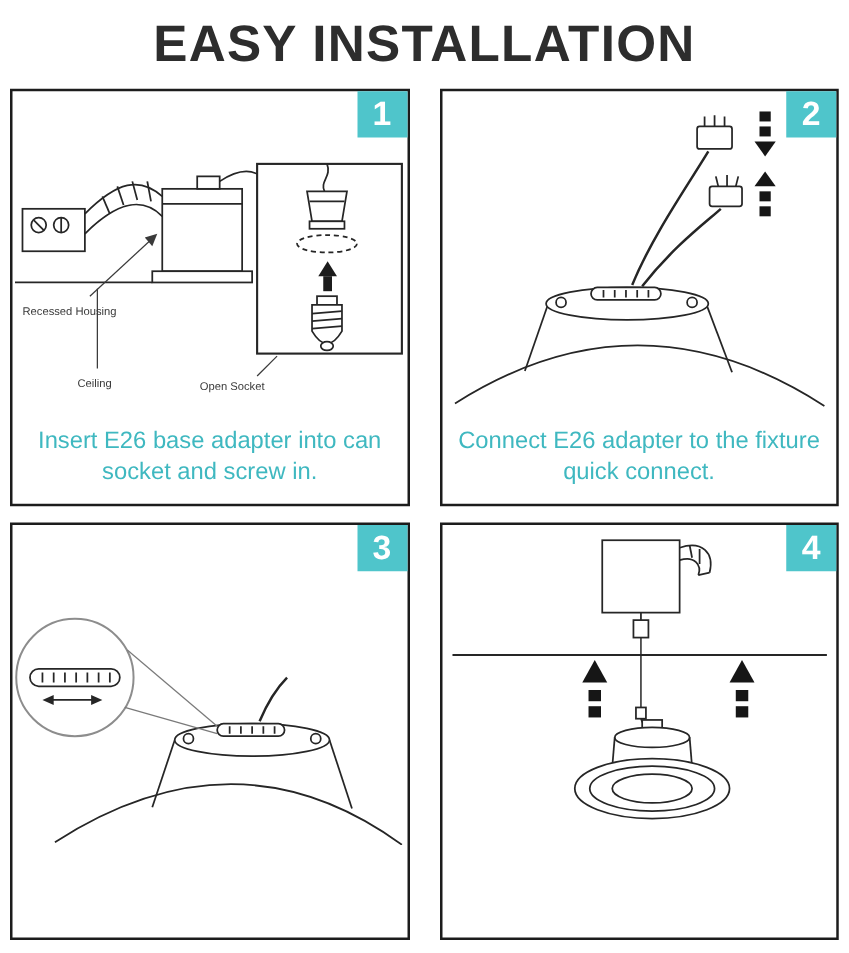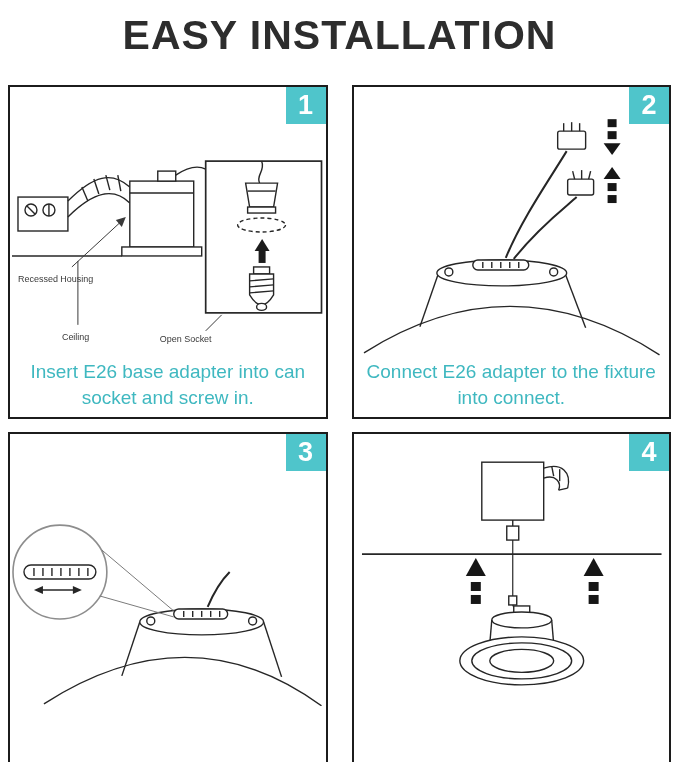--- a/index.html
+++ b/index.html
@@ -12,21 +12,21 @@
   html,body{background:#fff}
   body{
     width:679px;height:762px;overflow:hidden;
     font-family:"Liberation Sans",sans-serif;
   }
   .page{width:679px;height:762px;padding:6px 8px 8px;background:#fff}
   .title{
     text-align:center;
     font-size:41px;font-weight:bold;letter-spacing:1px;
     color:var(--title,#2d2d2d);
-    margin:6px 0 26px;
+    margin:6px 0 12px;
   }
   .grid{
     display:grid;
     grid-template-columns:1fr 1fr;
     column-gap:24px;row-gap:13px;
   }
   .panel{
     position:relative;
     border:2px solid var(--ink,#1c1c1c);
     background:#fff;
@@ -34,21 +34,21 @@
     display:flex;flex-direction:column;justify-content:space-between;
   }
   .badge{
     position:absolute;top:0;right:0;
     width:40px;height:37px;
     background:var(--badge,#4fc5cb);
     color:#fff;font-size:27px;font-weight:bold;
     display:flex;align-items:center;justify-content:center;
     line-height:1;
   }
-  .art{flex:0 0 auto;padding-top:20px}
+  .art{flex:0 0 auto;padding-top:4px}
   .art svg{width:100%;height:252px;display:block}
   .caption{
     color:var(--accent,#3fb8c0);
     font-size:19px;font-weight:normal;line-height:1.35;
     text-align:center;
     max-width:296px;margin:0 auto 12px;
   }
   svg text{font-family:"Liberation Sans",sans-serif}
 </style>
 </head>
@@ -166,21 +166,21 @@
             <rect x="254" y="24" width="9" height="8"></rect>
             <polygon points="250,36 267,36 258.5,48"></polygon>
           </g>
           <g fill="#161616">
             <polygon points="250,72 267,72 258.5,60"></polygon>
             <rect x="254" y="76" width="9" height="8"></rect>
             <rect x="254" y="88" width="9" height="8"></rect>
           </g>
         </svg>
       </div>
-      <p class="caption">Connect E26 adapter to the fixture into connect.</p>
+      <p class="caption">Connect E26 adapter to the fixture quick connect.</p>
     </section>
 
     <section class="panel">
       <div class="badge">3</div>
       <div class="art">
         <svg viewBox="0 0 316 252">
           <g stroke="#262626" fill="none" stroke-width="1.4">
             <path d="M34,250 Q180,156 312,252"></path>
             <g>
               <path d="M130,168 L112,222"></path>

